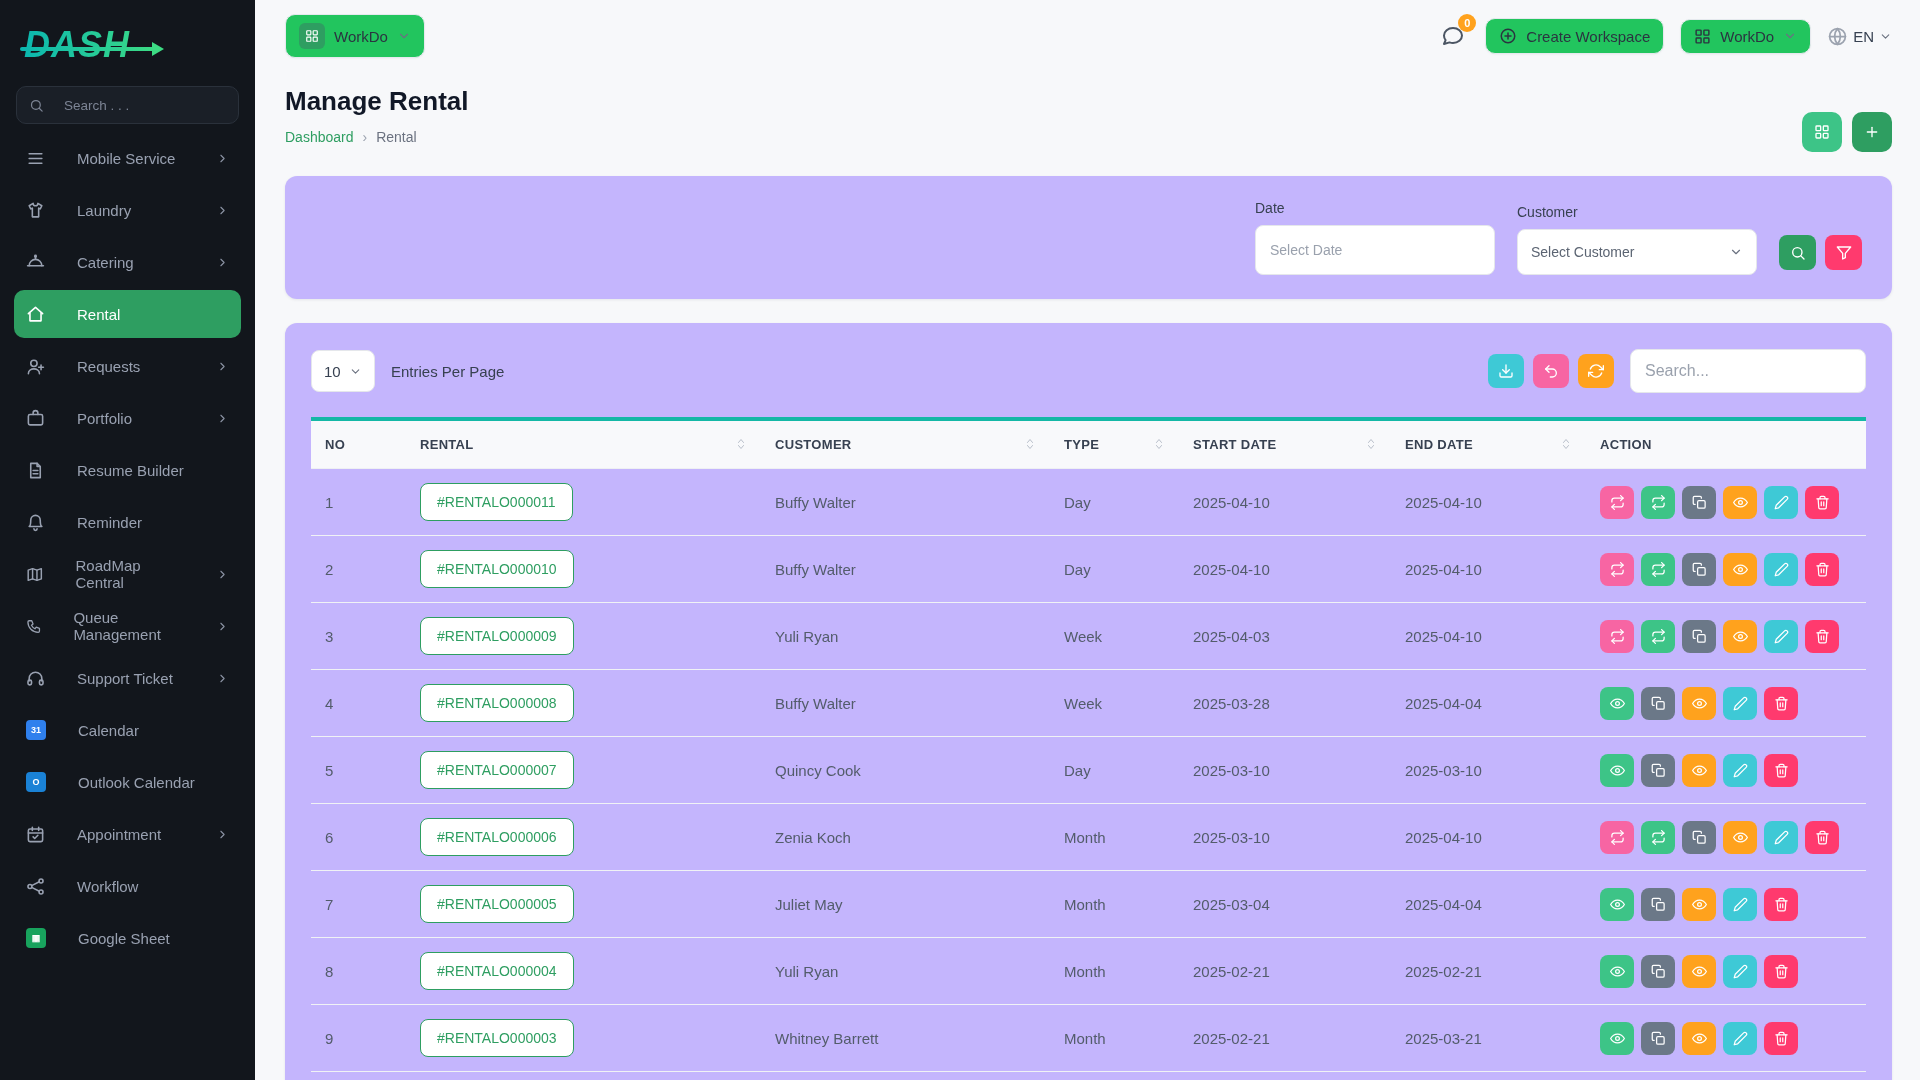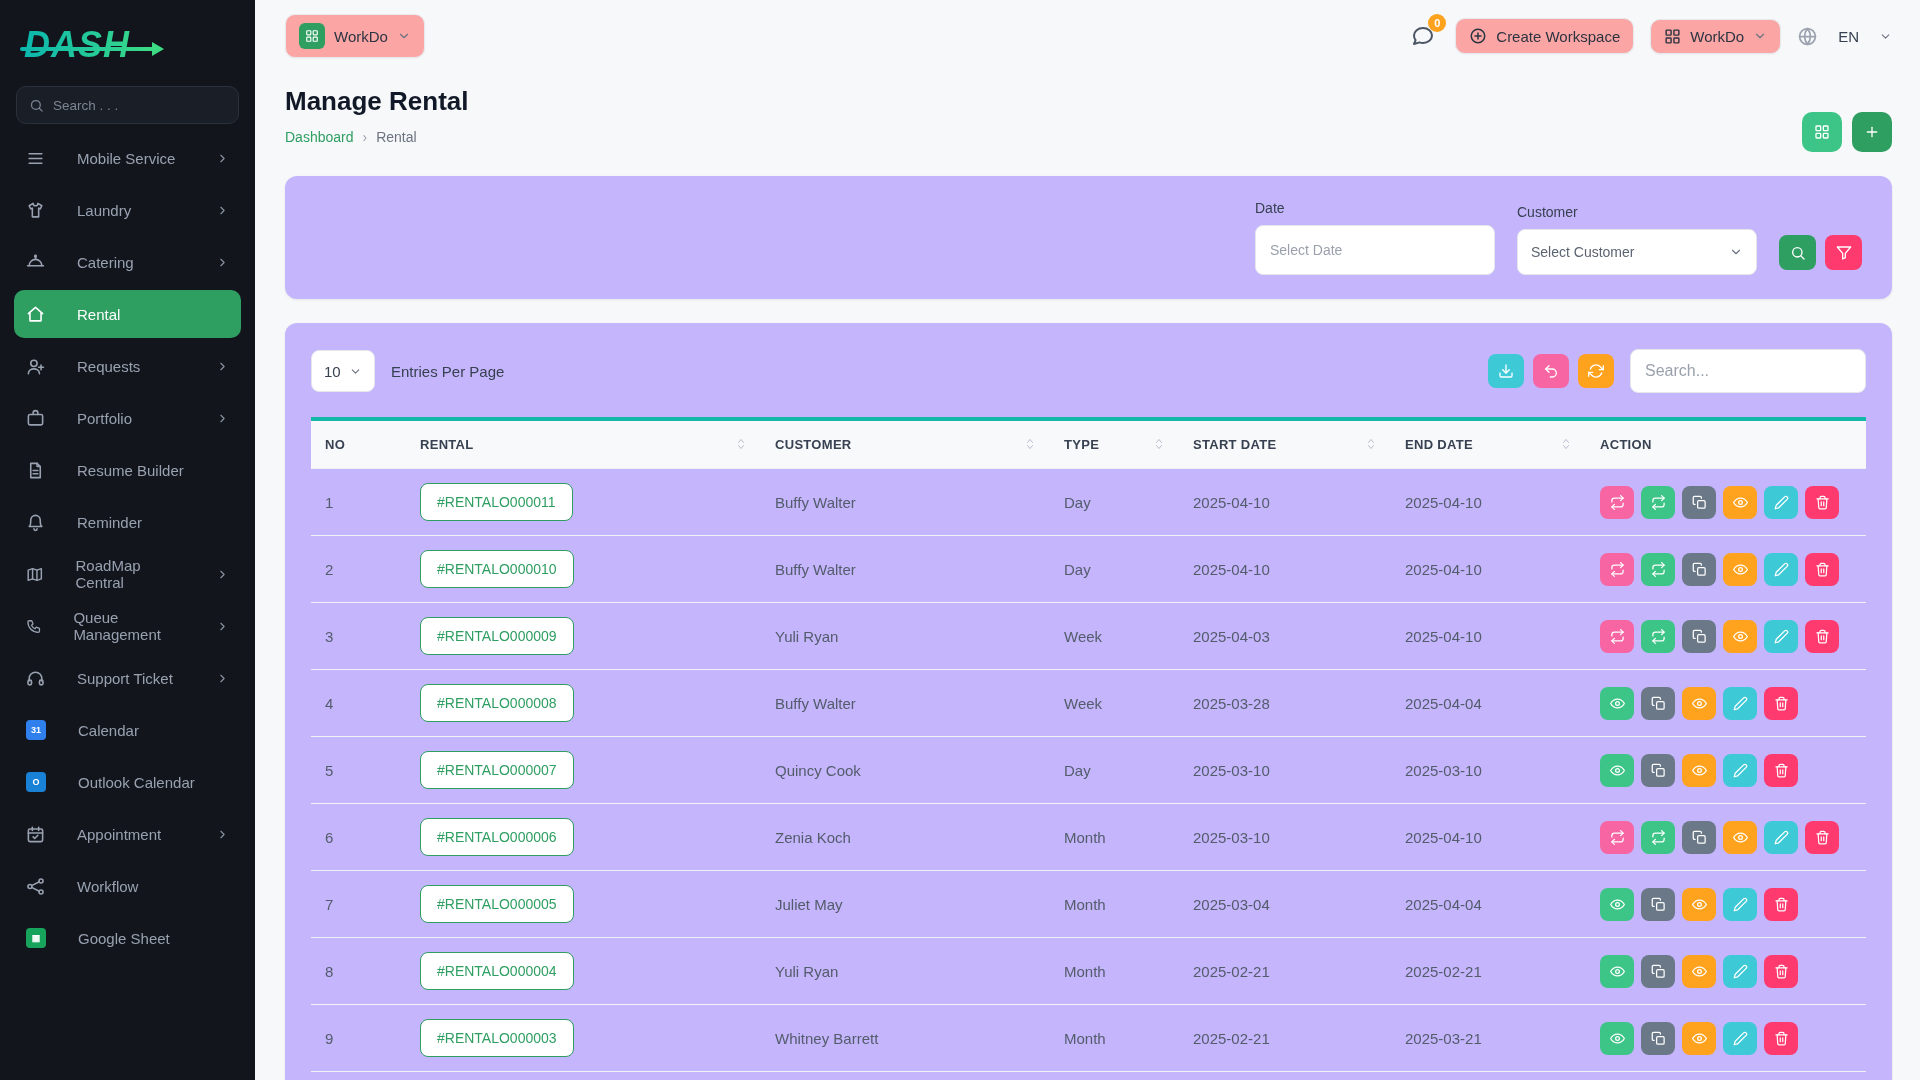--- a/index.html
+++ b/index.html
@@ -26,21 +26,21 @@
   .logo::after {
     content:""; position:absolute; left:-4px; right:0; top:54%; height:4px;
     background:linear-gradient(90deg,#0bb7af,#3ddc84); border-radius:2px;
   }
   .logo::before {
     content:""; position:absolute; right:-8px; top:54%; margin-top:-5px;
     border-left:12px solid #3ddc84; border-top:7px solid transparent; border-bottom:7px solid transparent;
   }
   .side-search {
     margin:10px 16px 0 16px; height:38px; background:#1a1f27; border:1px solid #2a313b;
-    border-radius:10px; display:flex; align-items:center; gap:9px; padding:0 12px; color:#7c8494;
+    border-radius:10px; display:flex; align-items:center; gap:20px; padding:0 12px; color:#7c8494;
   }
   .side-search input {
     background:transparent; border:none; outline:none; color:#aeb5c2; font-size:13.5px; width:100%;
     font-family:"Liberation Sans",sans-serif;
   }
   .side-search input::placeholder { color:#7c8494; }
   .side-nav { margin-top:10px; }
   .nav-item {
     height:48px; margin:4px 14px; padding:0 12px; border-radius:10px;
     display:flex; align-items:center; gap:32px; color:#99a1b1; font-size:15px; cursor:pointer;
@@ -50,36 +50,36 @@
   .sq {
     width:20px; height:20px; border-radius:4px; color:#fff; font-size:9px; font-weight:bold;
     display:flex; align-items:center; justify-content:center; flex:0 0 auto;
   }
 
   
   .main { position:absolute; left:255px; right:0; top:0; bottom:0; padding:0 28px 0 30px; }
 
   .topbar { height:72px; display:flex; align-items:center; justify-content:space-between; }
   .pill {
-    display:flex; align-items:center; gap:9px; background:#fca5a5; border:1px solid #e6e9ee;
+    display:flex; align-items:center; gap:9px; background:#22c55e; border:1px solid #e6e9ee;
     border-radius:10px; padding:8px 13px; font-size:15px; color:#2b3440; cursor:pointer;
     box-shadow:0 1px 2px rgba(16,24,40,.04);
   }
   .ws-ic {
     width:26px; height:26px; border-radius:6px; background:#2e9e61; color:#fff;
     display:flex; align-items:center; justify-content:center;
   }
   .top-right { display:flex; align-items:center; gap:16px; }
   .chat-btn { position:relative; background:none; border:none; color:#4b5563; cursor:pointer; padding:4px; }
   .badge {
     position:absolute; top:-6px; right:-7px; min-width:18px; height:18px; border-radius:9px;
     background:#ffa21d; color:#fff; font-size:11px; font-weight:bold;
     display:flex; align-items:center; justify-content:center; padding:0 4px;
   }
-  .lang { display:flex; align-items:center; gap:20px; color:#374151; font-size:15px; cursor:pointer; }
+  .lang { display:flex; align-items:center; gap:5px; color:#374151; font-size:15px; cursor:pointer; }
   .lang .globe { color:#9ca3af; }
   .chev { color:#6b7280; }
 
   .page-head { display:flex; justify-content:space-between; margin-top:14px; }
   h1 { font-size:26px; font-weight:700; color:#111827; }
   .crumbs { margin-top:12px; font-size:14px; display:flex; gap:9px; align-items:center; }
   .crumb-link { color:#2e9e61; text-decoration:none; cursor:pointer; }
   .crumb-sep { color:#9ca3af; }
   .crumb-cur { color:#6b7280; }
   .page-actions { display:flex; gap:10px; align-items:flex-end; margin-top:26px; }

